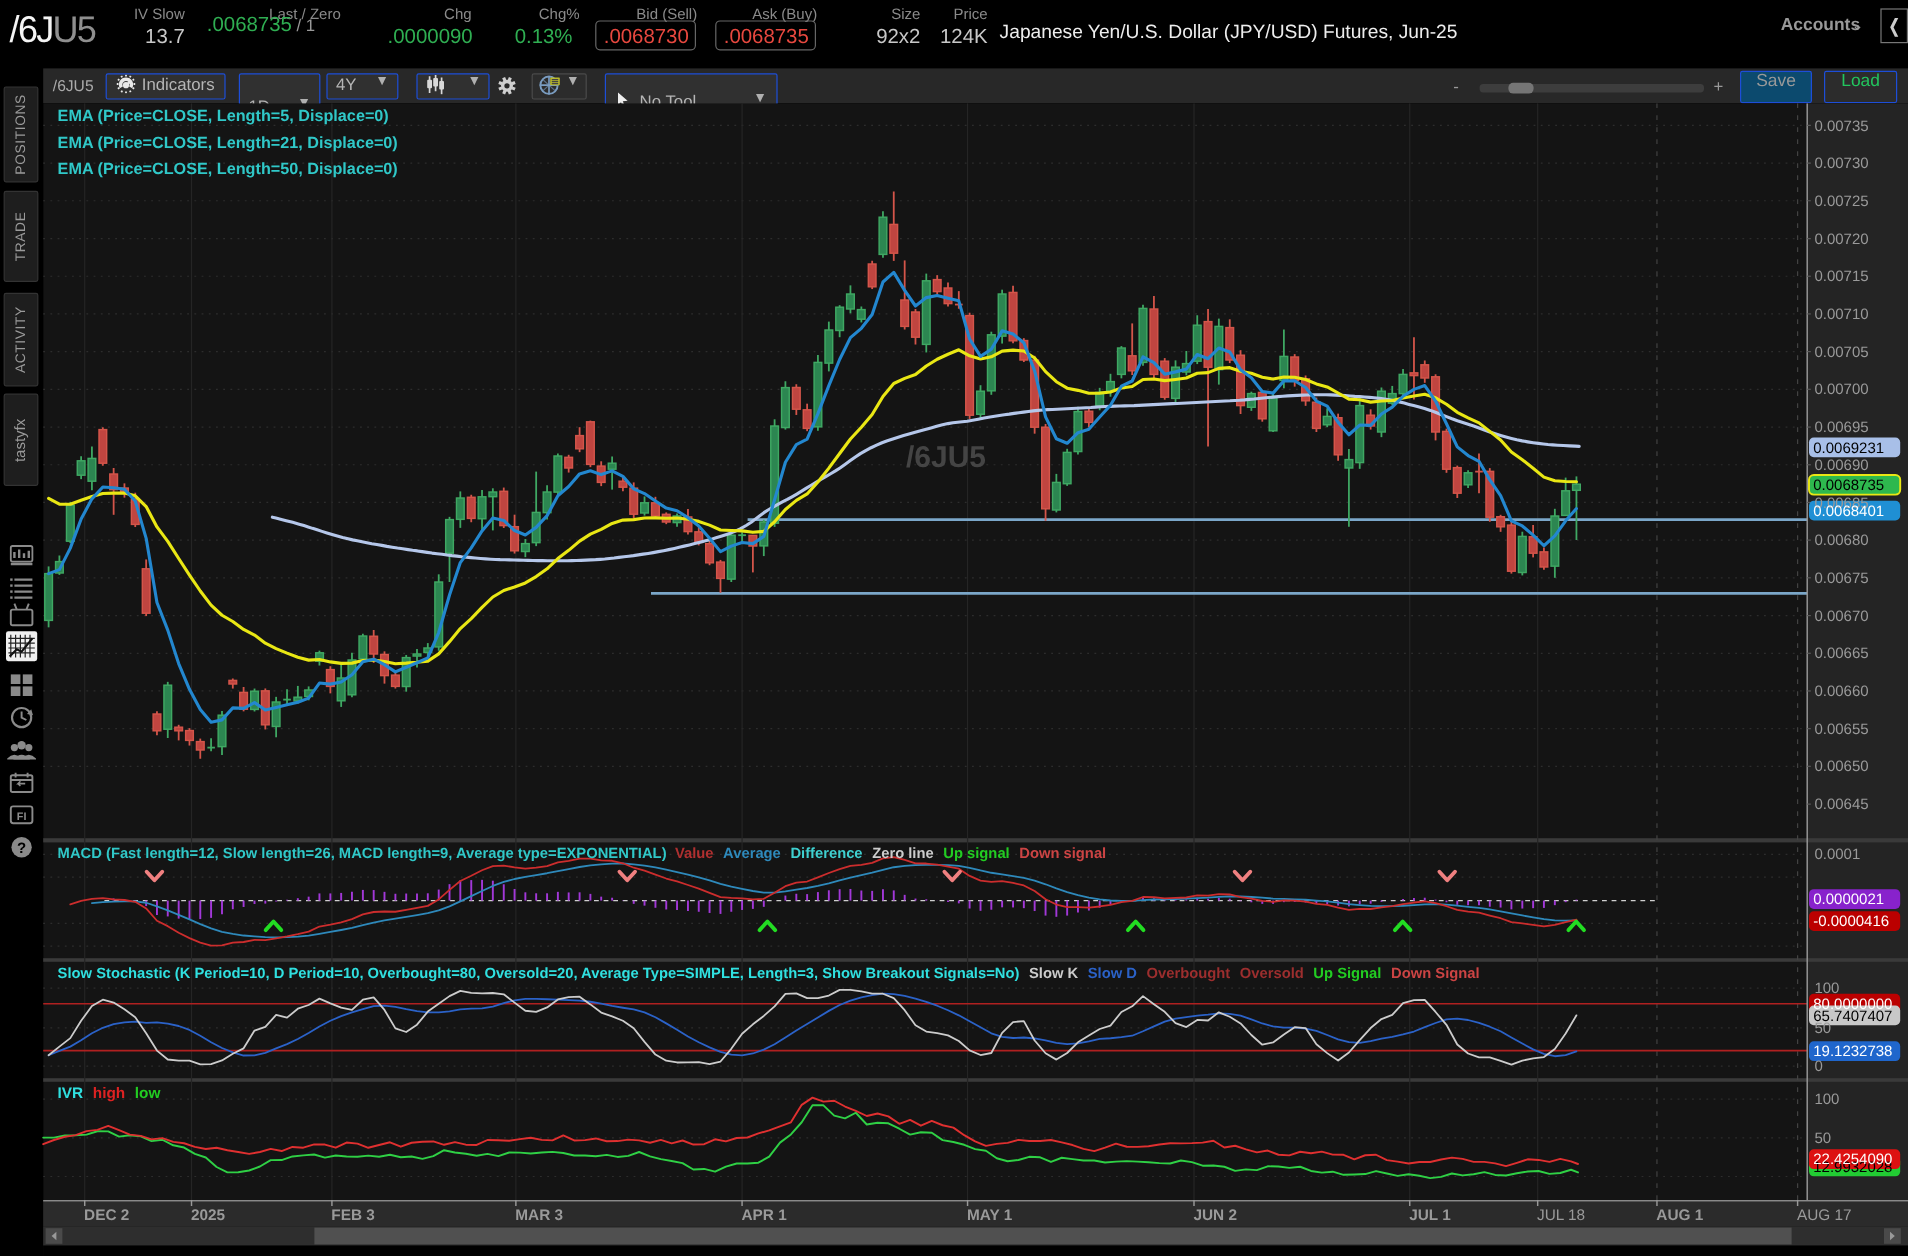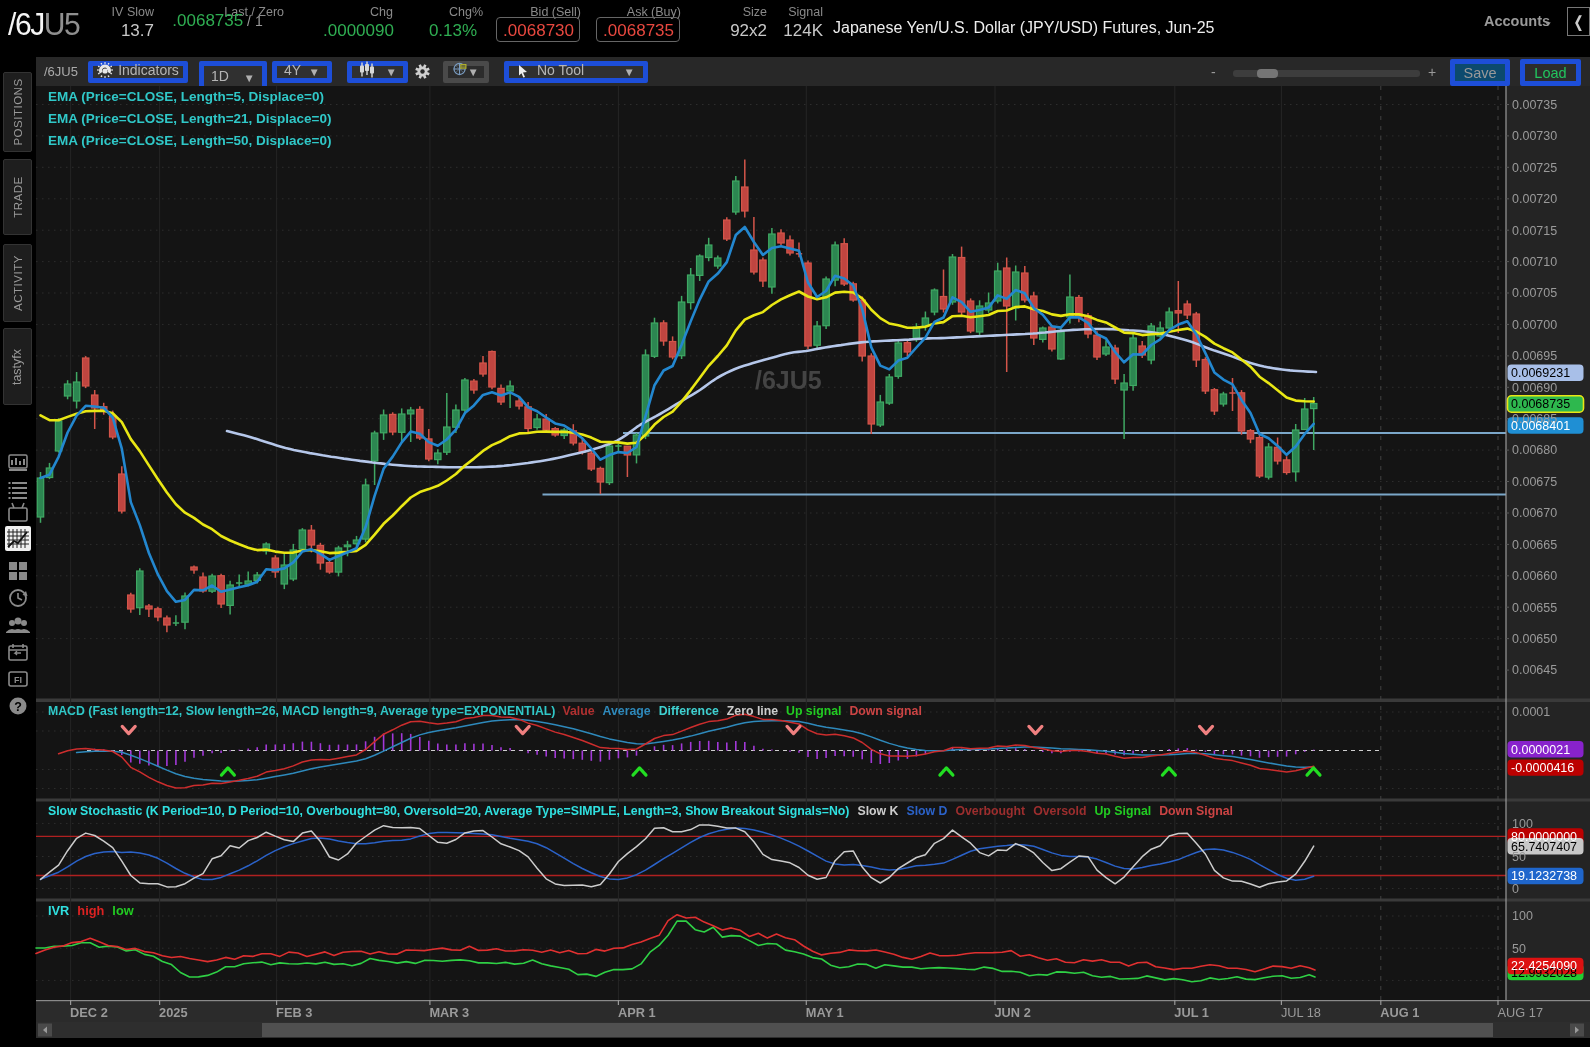--- a/index.html
+++ b/index.html
@@ -1,20 +1,20 @@
 <!DOCTYPE html>
 <html><head><meta charset="utf-8"><style>
 *{margin:0;padding:0;box-sizing:border-box}
 body{width:1590px;height:1047px;background:#000;font-family:"Liberation Sans",sans-serif;overflow:hidden;position:relative}
 .abs{position:absolute}
 .lbl{font-size:12.5px;color:#8a8a8a;white-space:nowrap}
 .val{font-size:17px;color:#c8c8c8}
 .grn{color:#2fae52}
 .red{color:#e8483f}
-.btn{position:absolute;background:#303030;border:5px solid #1d4ed8;border-radius:2px;color:#b5b5b5;font-size:14px;display:flex;align-items:flex-end;justify-content:center}
+.btn{position:absolute;background:#303030;border:1px solid #1d4ed8;border-radius:2px;color:#b5b5b5;font-size:14px;display:flex;align-items:flex-start;justify-content:center}
 .tab{position:absolute;left:3px;width:29px;z-index:3;background:#1e1e1e;border:1px solid #333;border-radius:2px;color:#9a9a9a;display:flex;align-items:center;justify-content:center}
 .tab span{display:inline-block;transform:rotate(-90deg);white-space:nowrap;font-size:11.5px;letter-spacing:0.5px}
 </style></head><body>
 
 <div class="abs" style="left:8px;top:7px;font-size:31px;color:#fff;letter-spacing:-1.5px;transform:scaleX(0.97);transform-origin:left"><span style="color:#f5f5f5">/6J</span><span style="color:#8f8f8f">U5</span></div>
 <div class="abs lbl" style="left:94px;top:5px;width:60px;text-align:right">IV Slow</div>
 <div class="abs val" style="left:94px;top:21px;width:60px;text-align:right">13.7</div>
 <div class="abs lbl" style="left:184px;top:5px;width:100px;text-align:right">Last / Zero</div>
 <div class="abs val" style="left:164px;top:11px;width:107px;text-align:center"><span class="grn">.0068735</span><span style="color:#999;font-size:14px"> / 1</span></div>
 <div class="abs lbl" style="left:323px;top:5px;width:70px;text-align:right">Chg</div>
@@ -22,21 +22,21 @@
 <div class="abs lbl" style="left:423px;top:5px;width:60px;text-align:right">Chg%</div>
 <div class="abs val grn" style="left:423px;top:21px;width:60px;text-align:center">0.13%</div>
 <div class="abs lbl" style="left:491px;top:5px;width:90px;text-align:right">Bid (Sell)</div>
 <div class="abs" style="left:496px;top:17px;width:84px;height:25px;border:1px solid #666;border-radius:4px"></div>
 <div class="abs val red" style="left:496px;top:21px;width:78px;text-align:right">.0068730</div>
 <div class="abs lbl" style="left:591px;top:5px;width:90px;text-align:right">Ask (Buy)</div>
 <div class="abs" style="left:596px;top:17px;width:84px;height:25px;border:1px solid #666;border-radius:4px"></div>
 <div class="abs val red" style="left:596px;top:21px;width:78px;text-align:right">.0068735</div>
 <div class="abs lbl" style="left:717px;top:5px;width:50px;text-align:right">Size</div>
 <div class="abs val" style="left:717px;top:21px;width:50px;text-align:right">92x2</div>
-<div class="abs lbl" style="left:778px;top:5px;width:45px;text-align:right">Signal</div>
+<div class="abs lbl" style="left:778px;top:5px;width:45px;text-align:right">Price</div>
 <div class="abs val" style="left:773px;top:21px;width:50px;text-align:right">124K</div>
 <div class="abs" style="left:833px;top:19px;font-size:16px;color:#ededed">Japanese Yen/U.S. Dollar (JPY/USD) Futures, Jun-25</div>
 <div class="abs" style="left:1484px;top:13px;font-size:14.5px;color:#999;font-weight:bold">Accounts</div>
 <div class="abs" style="left:1543px;top:14px;color:#999;font-size:12px">⌄</div>
 <div class="abs" style="left:1567px;top:7px;width:23px;height:29px;border:1px solid #777;color:#ccc;font-size:15px;display:flex;align-items:center;justify-content:center;font-weight:bold">❬</div>
 
 <div class="abs" style="left:36px;top:57px;width:1554px;height:29px;background:#282828"></div>
 <div class="abs" style="left:44px;top:64px;font-size:13px;color:#aaa">/6JU5</div>
 <div class="btn" style="left:88px;top:61px;width:100px;height:22px;gap:5px"><svg width="16" height="16" viewBox="0 0 16 16">
       <path d="M2.8 11.5 A6 6 0 1 1 13.2 11.5 L10.6 10 A3 3 0 1 0 5.4 10 Z" fill="#e8e8e8"></path>
@@ -94,21 +94,21 @@
 <div class="btn" style="left:443px;top:61px;width:46px;height:22px;justify-content:space-between;padding:0 5px;background:#2c2c2c;border-color:#4a4a4a">
     <svg width="19" height="18" viewBox="0 0 19 18">
       <circle cx="8.5" cy="9" r="7.2" fill="none" stroke="#7a9cc0" stroke-width="1.6"></circle>
       <path d="M0.8 9 H16.2 M8.5 1.3 V16.7" stroke="#7a9cc0" stroke-width="1.4"></path>
       <path d="M3.5 4.5 L13.5 13.5 M13.5 4.5 L3.5 13.5" stroke="#7a9cc0" stroke-width="1" opacity="0.6"></path>
       <rect x="9.5" y="2.5" width="8" height="6.5" rx="0.5" fill="#b9b92a"></rect>
       <path d="M10.8 4.3 H16.2 M10.8 6 H16.2 M10.8 7.7 H16.2" stroke="#444" stroke-width="1"></path>
     </svg>
     <span style="color:#b0b0b0;font-size:11.5px">▼</span>
   </div>
-<div class="btn" style="left:504px;top:61px;width:144px;height:22px;justify-content:flex-start;gap:8px;padding:0 8px"><svg width="12" height="14" viewBox="0 0 12 14">
+<div class="btn" style="left:504px;top:61px;width:144px;height:22px;justify-content:flex-start;gap:8px;padding:14px 8px"><svg width="12" height="14" viewBox="0 0 12 14">
       <path d="M2 1 L10 8 L6 8.4 L8 13 L6.3 13.6 L4.5 9.2 L2 11.5 Z" fill="#eee"></path>
     </svg>No Tool<span style="color:#b0b0b0;font-size:11.5px;margin-left:auto">▼</span></div>
 <div class="abs" style="left:1211px;top:64px;color:#999;font-size:14px">-</div>
 <div class="abs" style="left:1233px;top:70px;width:187px;height:6.5px;background:#3d3d3d;border-radius:3px"></div>
 <div class="abs" style="left:1257px;top:69px;width:21px;height:8.5px;background:#757575;border-radius:4px"></div>
 <div class="abs" style="left:1428px;top:64px;color:#999;font-size:14px">+</div>
 <div class="btn" style="left:1450px;top:58.5px;width:60px;height:27px;font-size:14.5px;color:#999;background:#0c4a6e">Save</div>
 <div class="btn" style="left:1520px;top:58.5px;width:61px;height:27px;font-size:14.5px;color:#22c55e;background:#2c2c2c">Load</div>
 
 <div class="tab" style="top:72px;height:80px">

